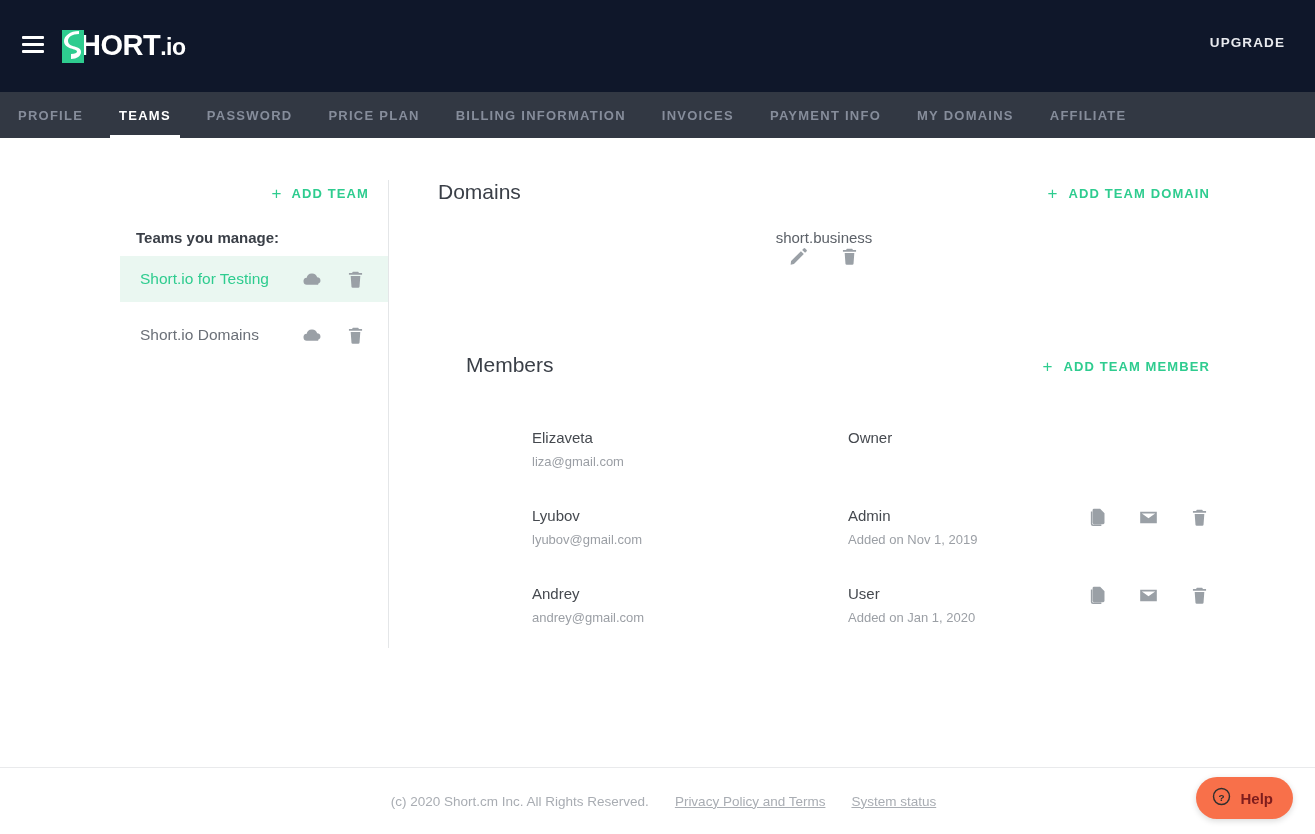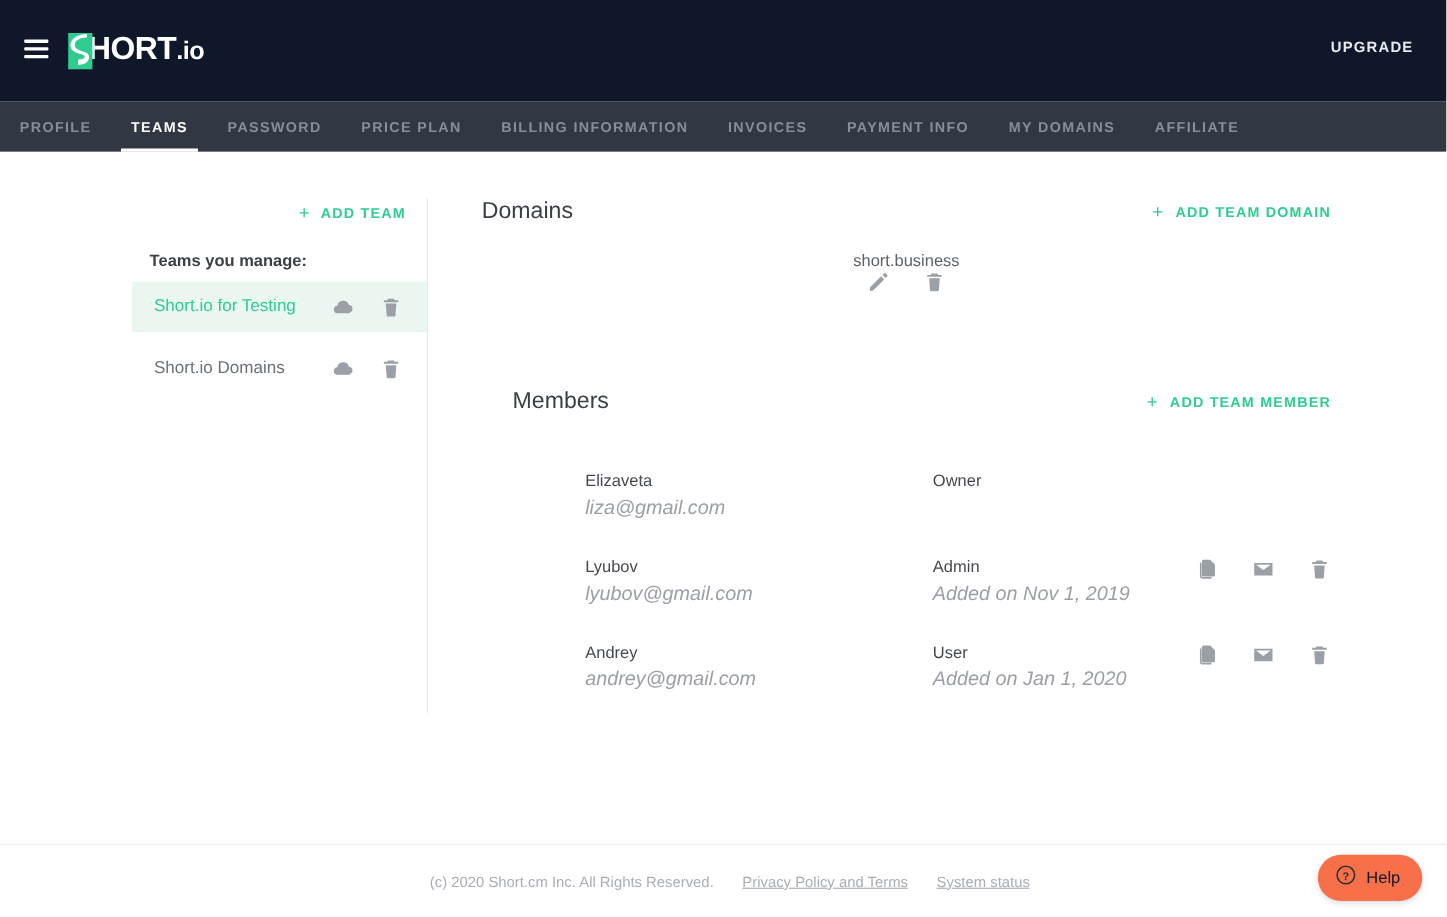--- a/index.html
+++ b/index.html
@@ -125,21 +125,21 @@
 
   .members-block { margin-top: 94px; margin-left: 28px; }
   .member-row {
     display: flex; align-items: flex-start; margin-top: 36px;
     padding-left: 66px;
   }
   .member-row.first { margin-top: 51px; }
   .m-col-name { width: 316px; }
   .m-col-role { width: 230px; }
   .m-name { font-size: 15px; color: #45494f; line-height: 19px; }
-  .m-sub { font-size: 18px; color: #9b9fa5; margin-top: 6px; line-height: 17px; font-style: italic; }
+  .m-sub { font-size: 13px; color: #9b9fa5; margin-top: 6px; line-height: 17px; }
   .m-role { font-size: 15px; color: #45494f; line-height: 19px; }
   .m-actions {
     flex: 1; display: flex; align-items: flex-start;
     justify-content: flex-end; gap: 30px; padding-top: 1px;
   }
 
   
   .footer {
     position: absolute; left: 0; top: 767px; width: 1315px; height: 67px;
     background: #ffffff; border-top: 1px solid #e9eaec;
@@ -153,21 +153,21 @@
   }
 
   .help-widget {
     position: absolute; right: 22px; bottom: 15px;
     height: 42px; padding: 0 20px 0 16px;
     background: #f8704a; border-radius: 21px;
     display: flex; align-items: center; gap: 9px;
     cursor: pointer;
     box-shadow: 0 2px 6px rgba(0,0,0,0.15);
   }
-  .help-label { font-size: 15px; font-weight: normal; color: #0f172a; }
+  .help-label { font-size: 15px; font-weight: bold; color: #7f1d1d; }
 </style>
 </head>
 <body>
 
 <div class="topbar">
   <div class="hamburger">
     <i></i>
     <i></i>
     <i></i>
   </div>

